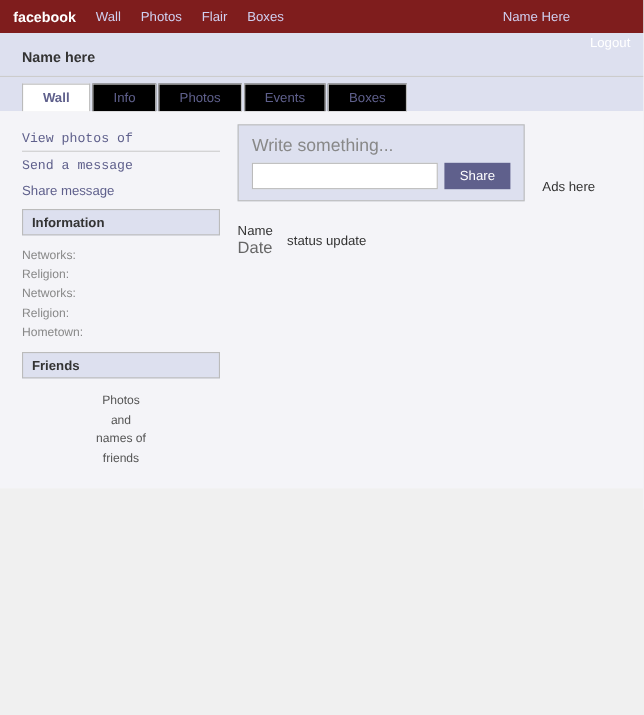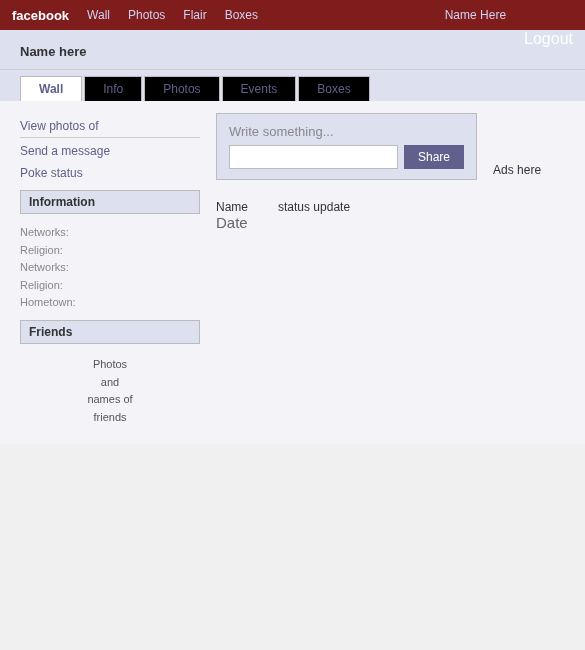--- a/index.html
+++ b/index.html
@@ -32,21 +32,21 @@
       font-size: 12px;
       cursor: pointer;
     }
     #top-nav .spacer { flex: 1; }
     #top-nav .user-name {
       color: #d0d0f0;
       font-size: 12px;
     }
     #top-nav .logout-btn {
       color: white;
-      font-size: 16px;
+      font-size: 12px;
       cursor: pointer;
       margin-top: 48px;
     }
 
     
     #profile-header {
       background: #dde0ef;
       padding: 14px 20px 10px 20px;
       display: flex;
       align-items: center;
@@ -116,21 +116,21 @@
 
     
     #write-box {
       background: #dde0ef;
       border: 1px solid #bbb;
       padding: 10px 12px;
       margin-bottom: 14px;
     }
     #write-box .write-label {
       color: #888;
-      font-size: 13px;
+      font-size: 16px;
       margin-bottom: 6px;
     }
     #write-box .write-row {
       display: flex;
       gap: 6px;
       align-items: flex-start;
     }
     #write-box input[type="text"] {
       flex: 1;
       border: 1px solid #bbb;
@@ -145,23 +145,24 @@
       border: none;
       padding: 4px 14px;
       font-size: 12px;
       cursor: pointer;
       height: 24px;
     }
 
     
     .status-row {
       display: flex;
-      gap: 30px;
+      gap: 13px;
       margin-bottom: 10px;
       padding: 6px 0;
+      align-items: center;
     }
     .status-row .status-name {
       font-size: 12px;
       color: #333;
     }
     .status-row .status-date {
       font-size: 15px;
       color: #666;
     }
     .status-row .status-text {
@@ -170,20 +171,21 @@
     }
 
     
     .left-link {
       color: #5f608c;
       font-size: 12px;
       cursor: pointer;
       display: block;
       padding: 6px 0 4px 0;
       border-bottom: 1px solid #ccc;
+      font-family: Liberation Mono, monospace;
     }
     .left-link:last-of-type {
       border-bottom: none;
     }
 
     .info-box {
       background: #dde0ef;
       border: 1px solid #bbb;
       padding: 4px 8px;
       margin: 4px 0 6px 0;
@@ -265,21 +267,21 @@
   <div class="tab">Boxes</div>
 </div>
 
 <div id="main-content">
 
   <div id="left-column">
     <span class="left-link">View photos of</span>
     <span class="left-link">Send a message</span>
 
     <div class="poke-section">
-      <span class="poke-label">Poke status</span>
+      <span class="poke-label">Share message</span>
     </div>
 
     <div class="info-box">
       <div class="info-title">Information</div>
     </div>
     <div class="info-fields">
       <div class="info-field">Networks:</div>
       <div class="info-field">Religion:</div>
       <div class="info-field">Networks:</div>
       <div class="info-field">Religion:</div>

